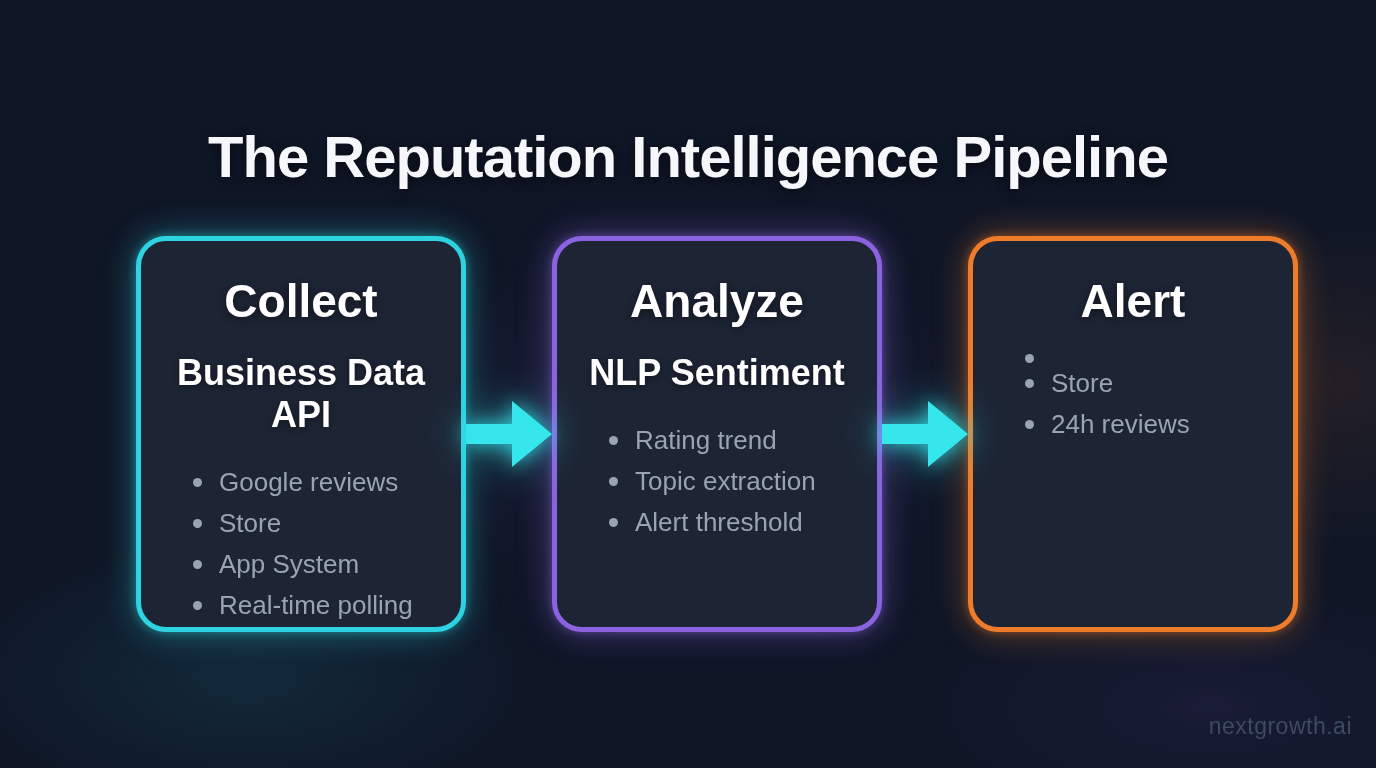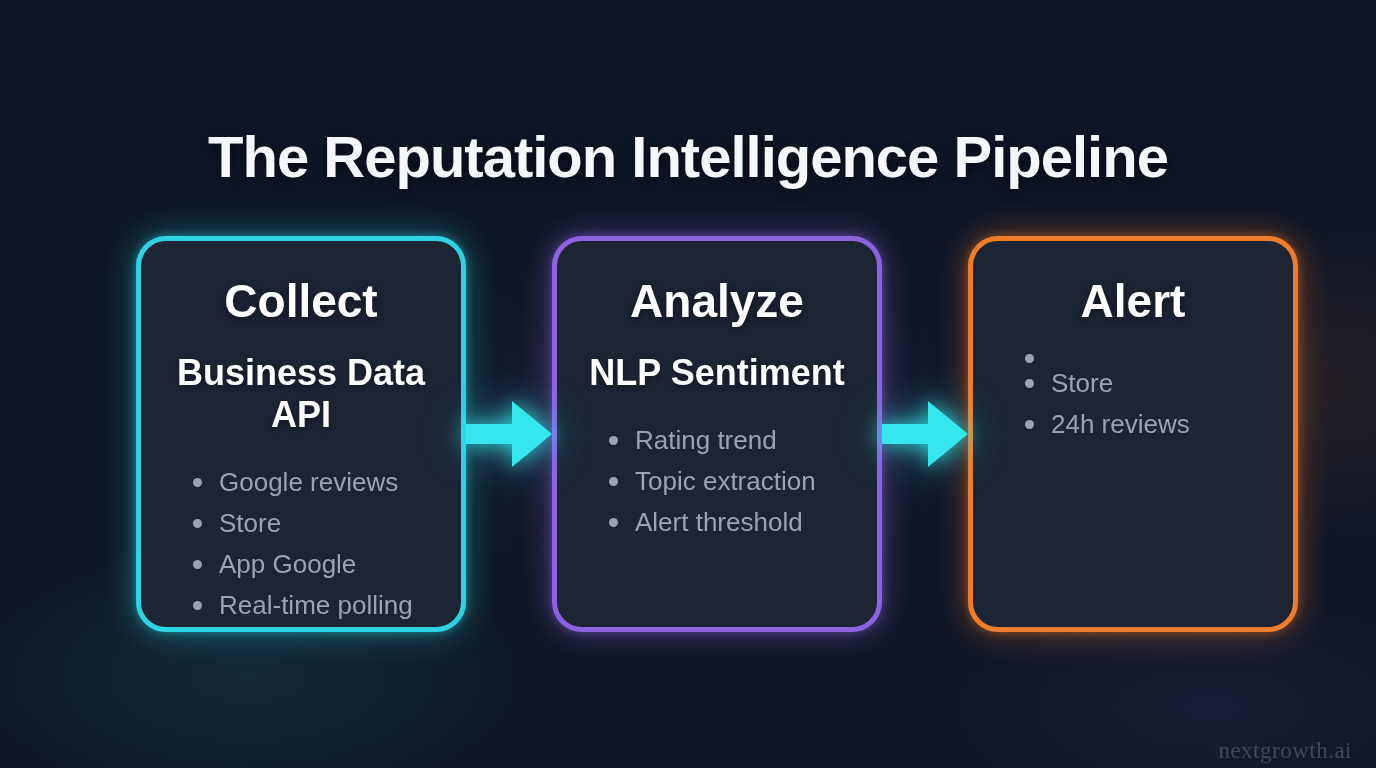--- a/index.html
+++ b/index.html
@@ -102,26 +102,25 @@
     align-items: center;
     justify-content: center;
     color: var(--arrow, #3ddfe9);
     filter: drop-shadow(0 0 10px rgba(53,230,236,0.85))
             drop-shadow(0 0 22px rgba(53,230,236,0.45));
   }
 
   .watermark {
     position: absolute;
     right: 24px;
-    bottom: 4px;
+    bottom: 28px;
     font-size: 23px;
     font-weight: 500;
     color: var(--watermark-text, #3d4a5f);
     letter-spacing: 0.5px;
-    font-family: Liberation Serif, serif;
   }
 </style>
 </head>
 <body>
 
 <h1 class="page-title">The Reputation Intelligence Pipeline</h1>
 
 <div class="pipeline-row">
 
   <div class="stage-card" style="--accent: #2ed3e2; --glow: rgba(46,211,226,0.42);">
@@ -131,21 +130,21 @@
       <li>
           <span class="bullet-dot"></span>
           <span>Google reviews</span>
         </li>
       <li>
           <span class="bullet-dot"></span>
           <span>Store</span>
         </li>
       <li>
           <span class="bullet-dot"></span>
-          <span>App Google</span>
+          <span>App System</span>
         </li>
       <li>
           <span class="bullet-dot"></span>
           <span>Real-time polling</span>
         </li>
     </ul>
   </div>
 
   <div class="flow-arrow">
     <svg width="86" height="78" viewBox="0 0 86 78" aria-hidden="true">

